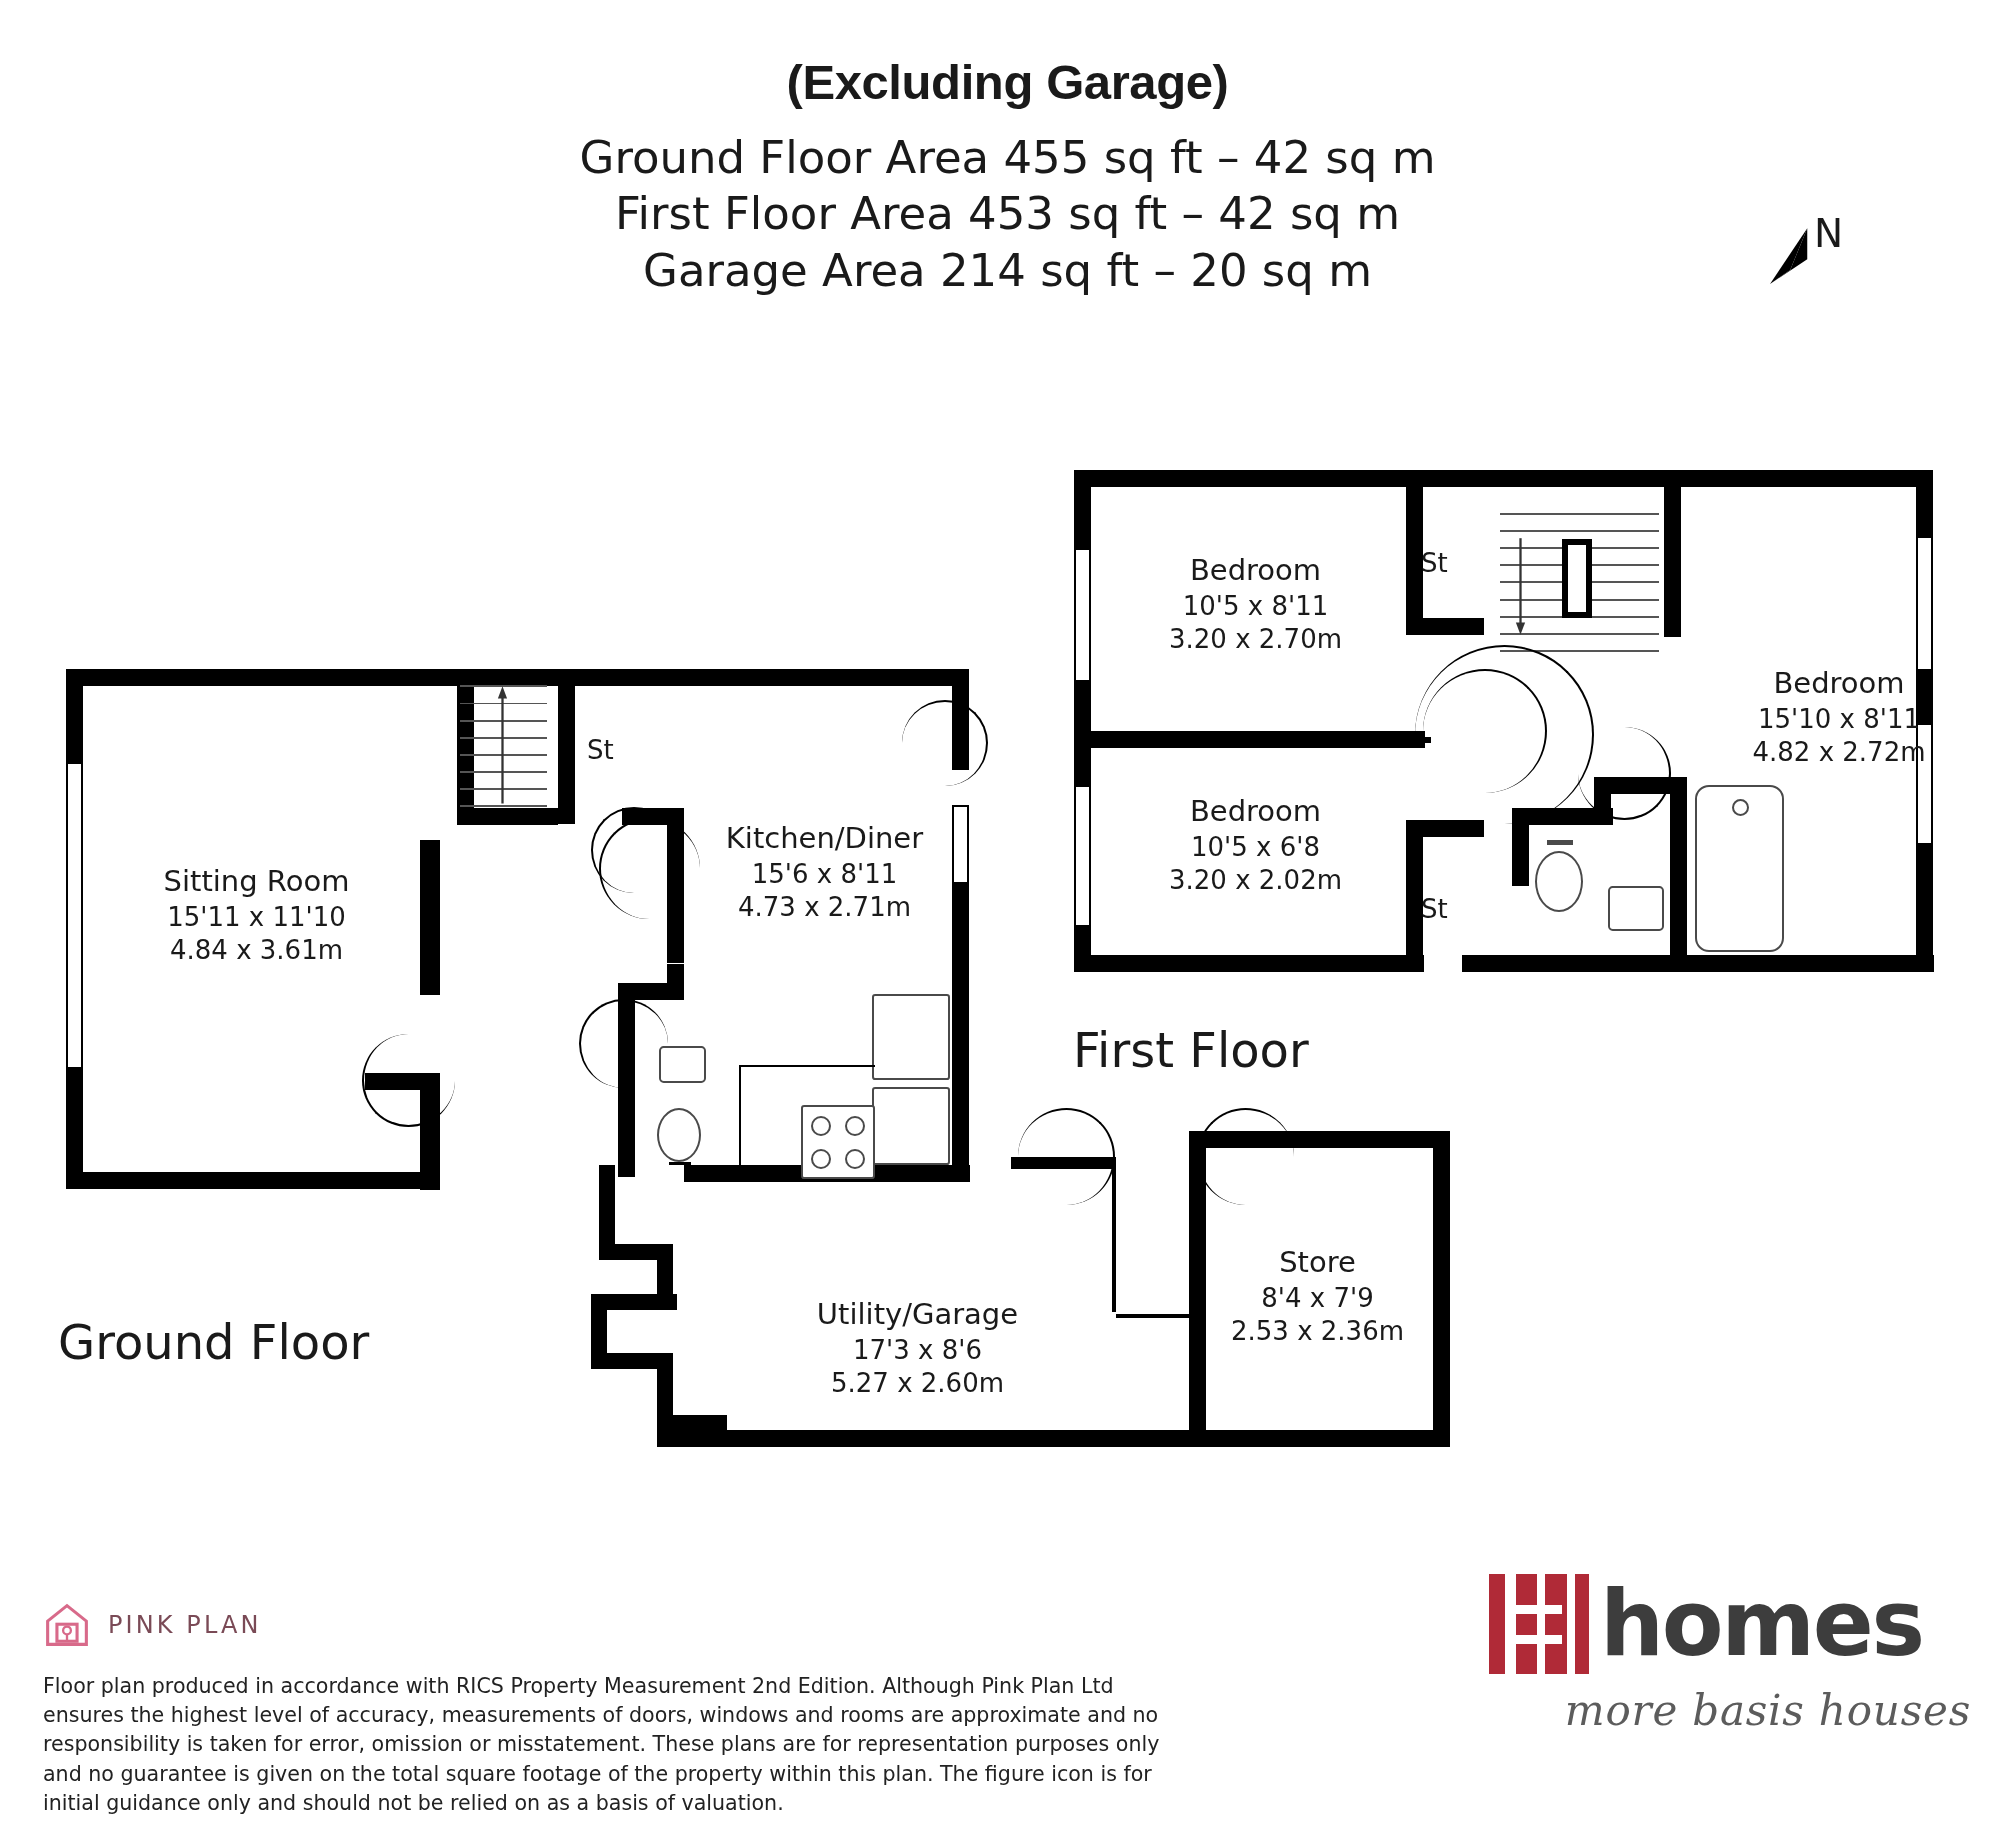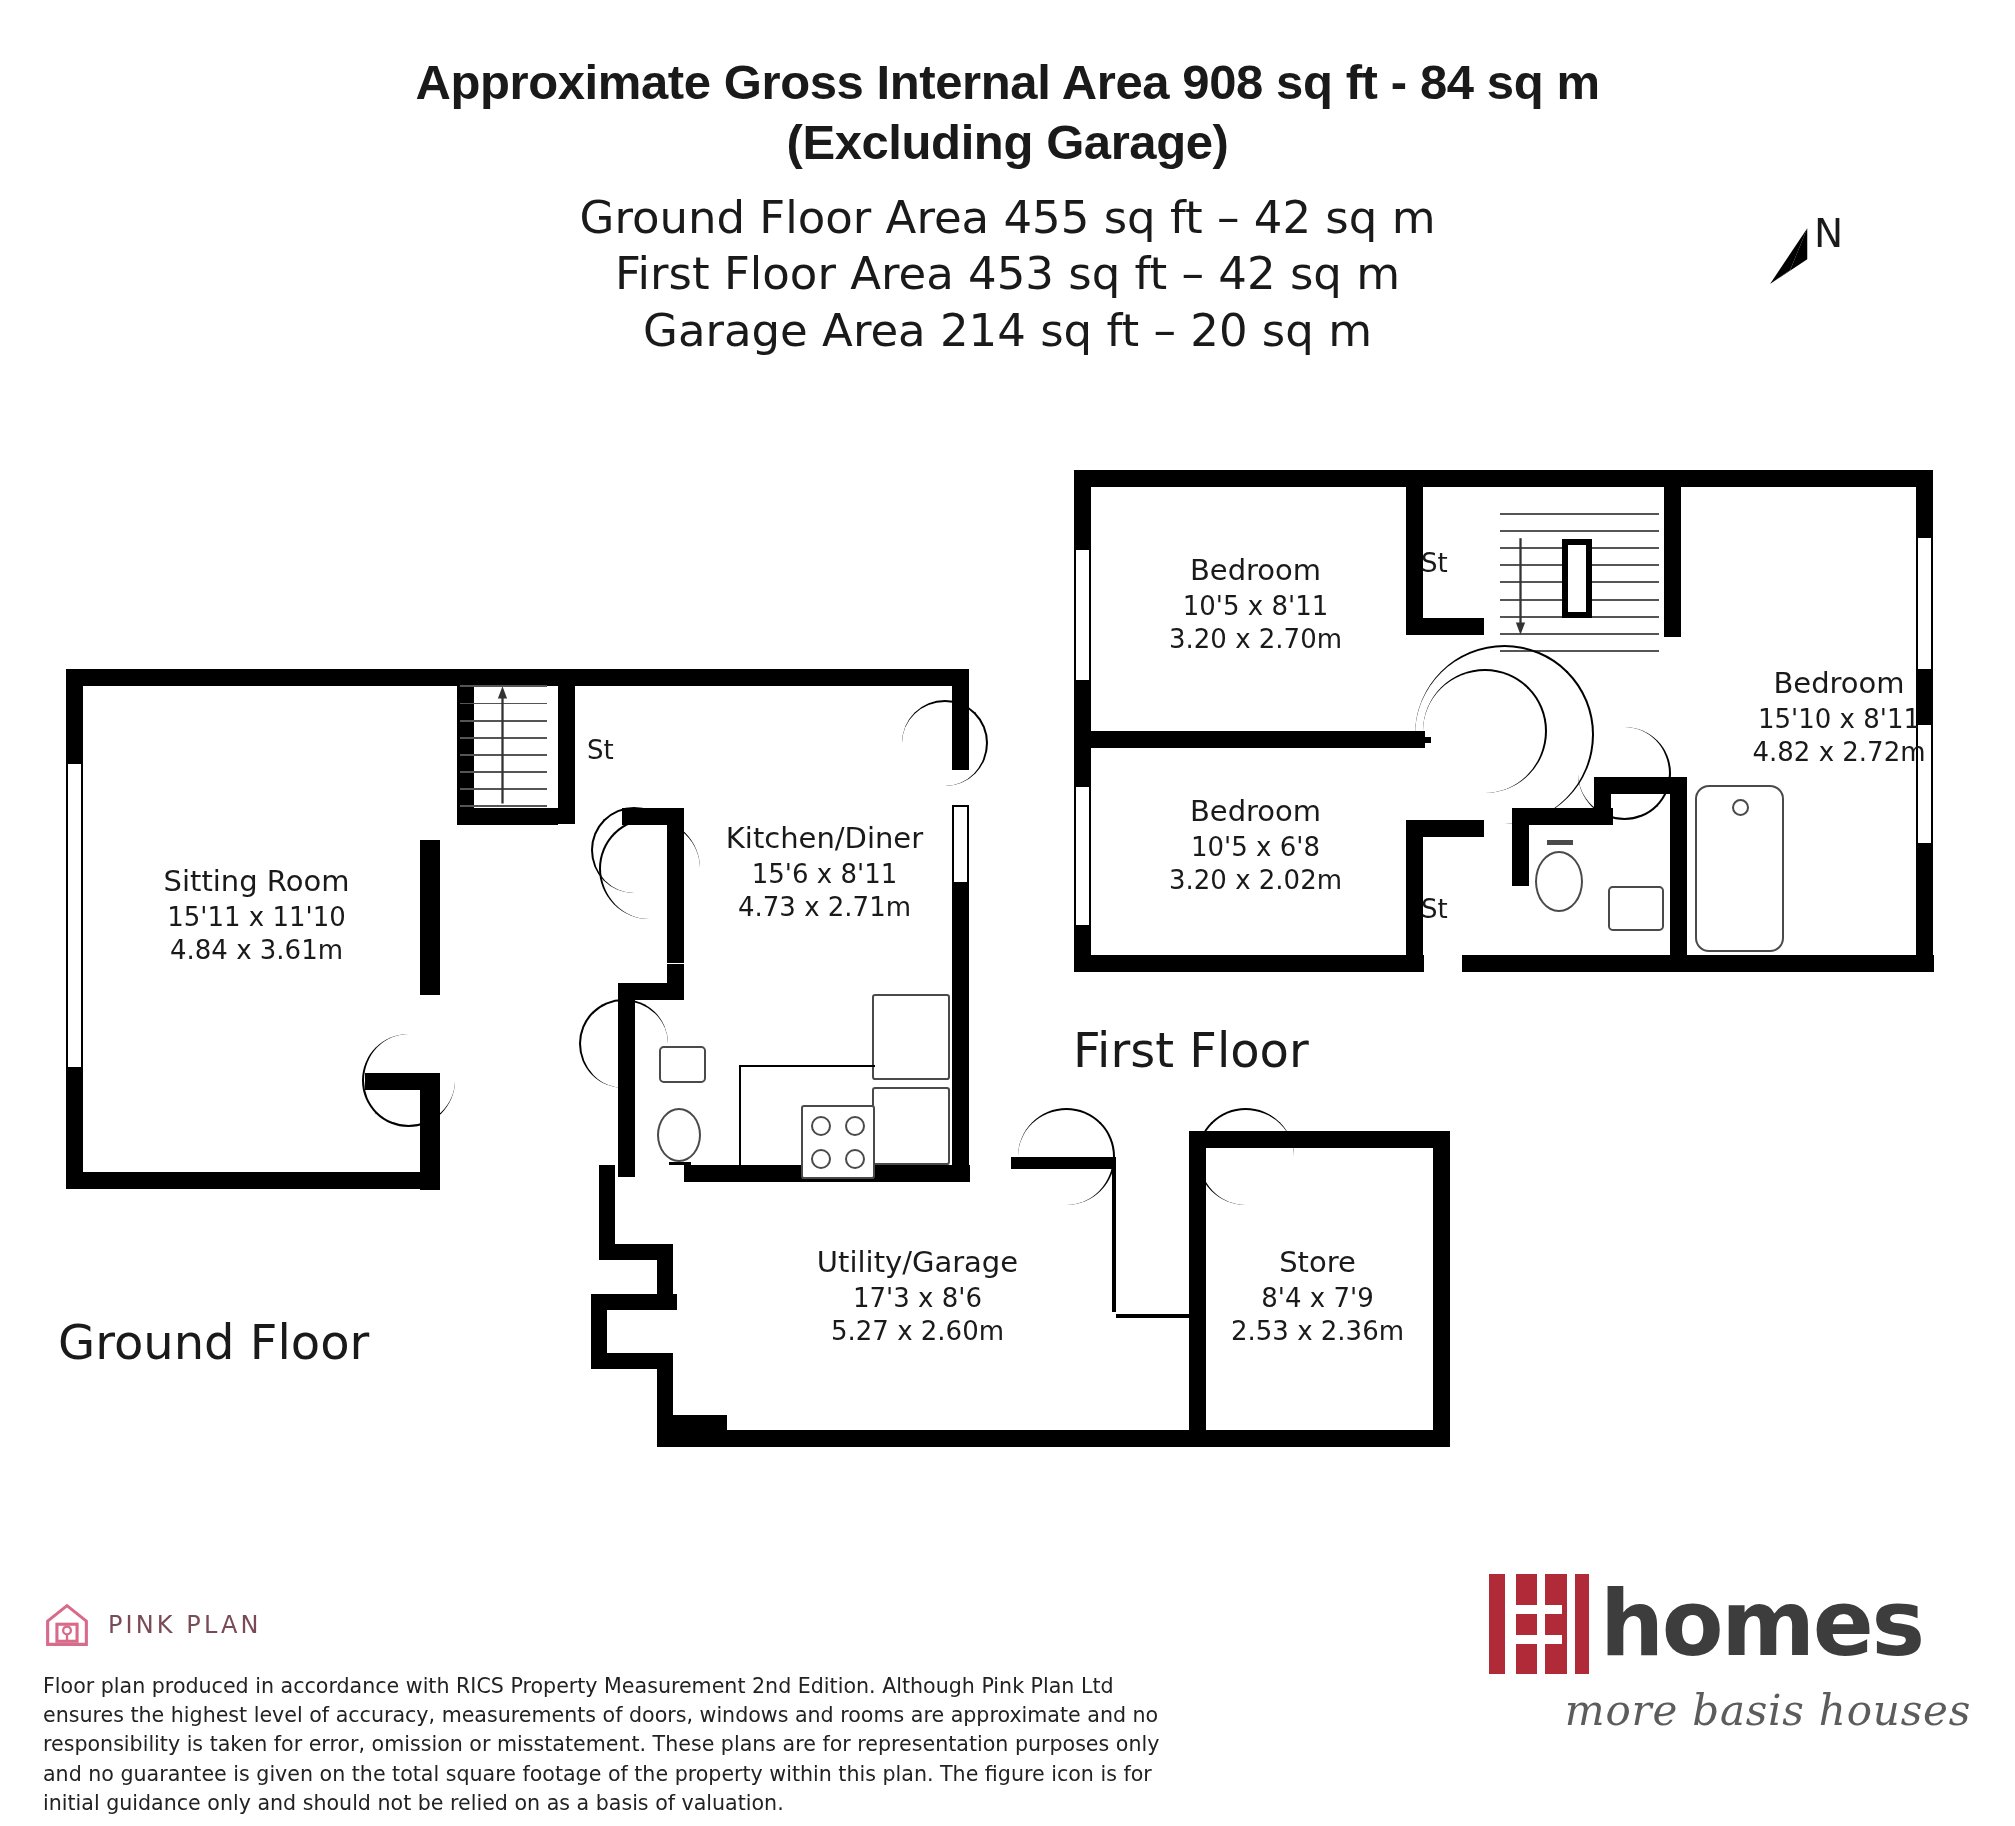--- a/index.html
+++ b/index.html
@@ -203,21 +203,20 @@
     font-size: 42px;
     color: #5c5c5c;
     letter-spacing: 0.8px;
   }
 </style>
 </head>
 <body>
 
 <div id="header">
   <div id="title-wrap">
-    <div class="hdr-bold">Approximate Gross Internal Area 908 sq ft - 84 sq m</div>
     <div class="hdr-bold">(Excluding Garage)</div>
   </div>
   <div id="sub-wrap">
     <div class="hdr-line">Ground Floor Area 455 sq ft – 42 sq m</div>
     <div class="hdr-line">First Floor Area 453 sq ft – 42 sq m</div>
     <div class="hdr-line">Garage Area 214 sq ft – 20 sq m</div>
   </div>
 </div>
 
 <div id="compass">
@@ -323,21 +322,21 @@
       <div class="rdim">15'11 x 11'10</div>
       <div class="rdim">4.84 x 3.61m</div>
     </div>
 
     <div class="room" style="left:669px; top:820px; width:311px;">
       <div class="rname">Kitchen/Diner</div>
       <div class="rdim">15'6 x 8'11</div>
       <div class="rdim">4.73 x 2.71m</div>
     </div>
 
-    <div class="room" style="left:762px; top:1244px; width:311px;">
+    <div class="room" style="left:762px; top:1296px; width:311px;">
       <div class="rname">Utility/Garage</div>
       <div class="rdim">17'3 x 8'6</div>
       <div class="rdim">5.27 x 2.60m</div>
     </div>
 
     <div class="room" style="left:1189px; top:1244px; width:257px;">
       <div class="rname">Store</div>
       <div class="rdim">8'4 x 7'9</div>
       <div class="rdim">2.53 x 2.36m</div>
     </div>

